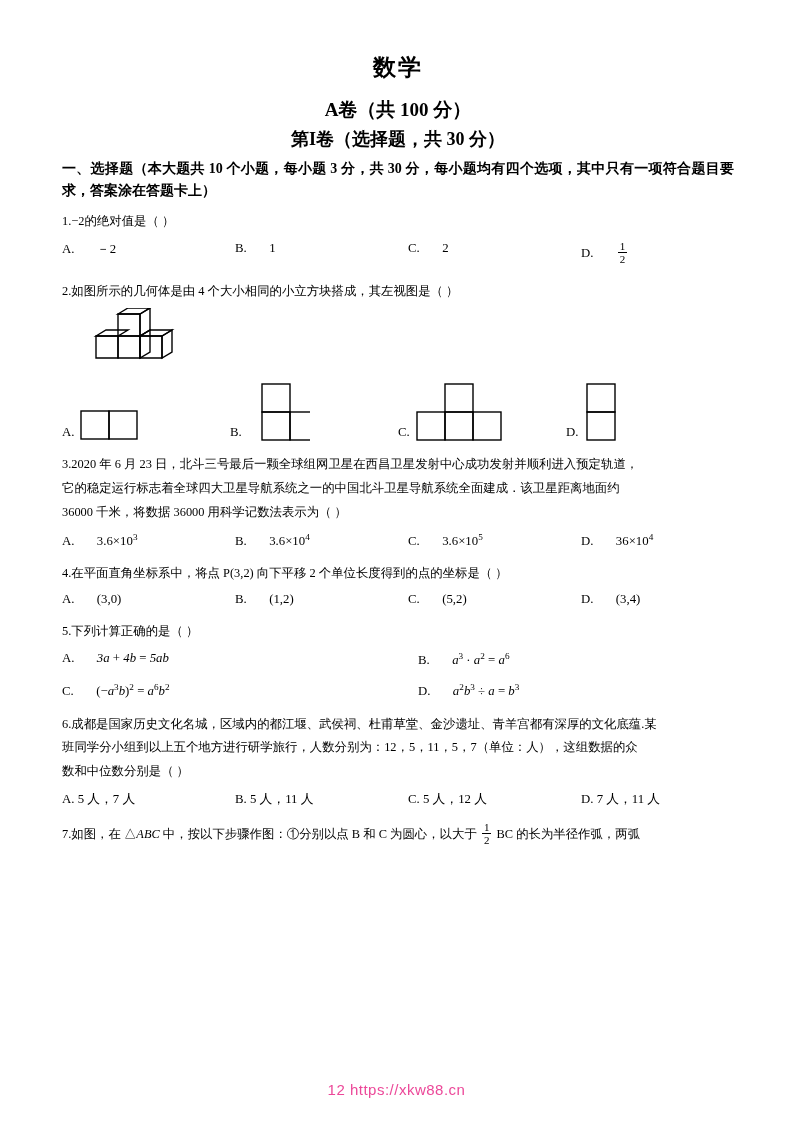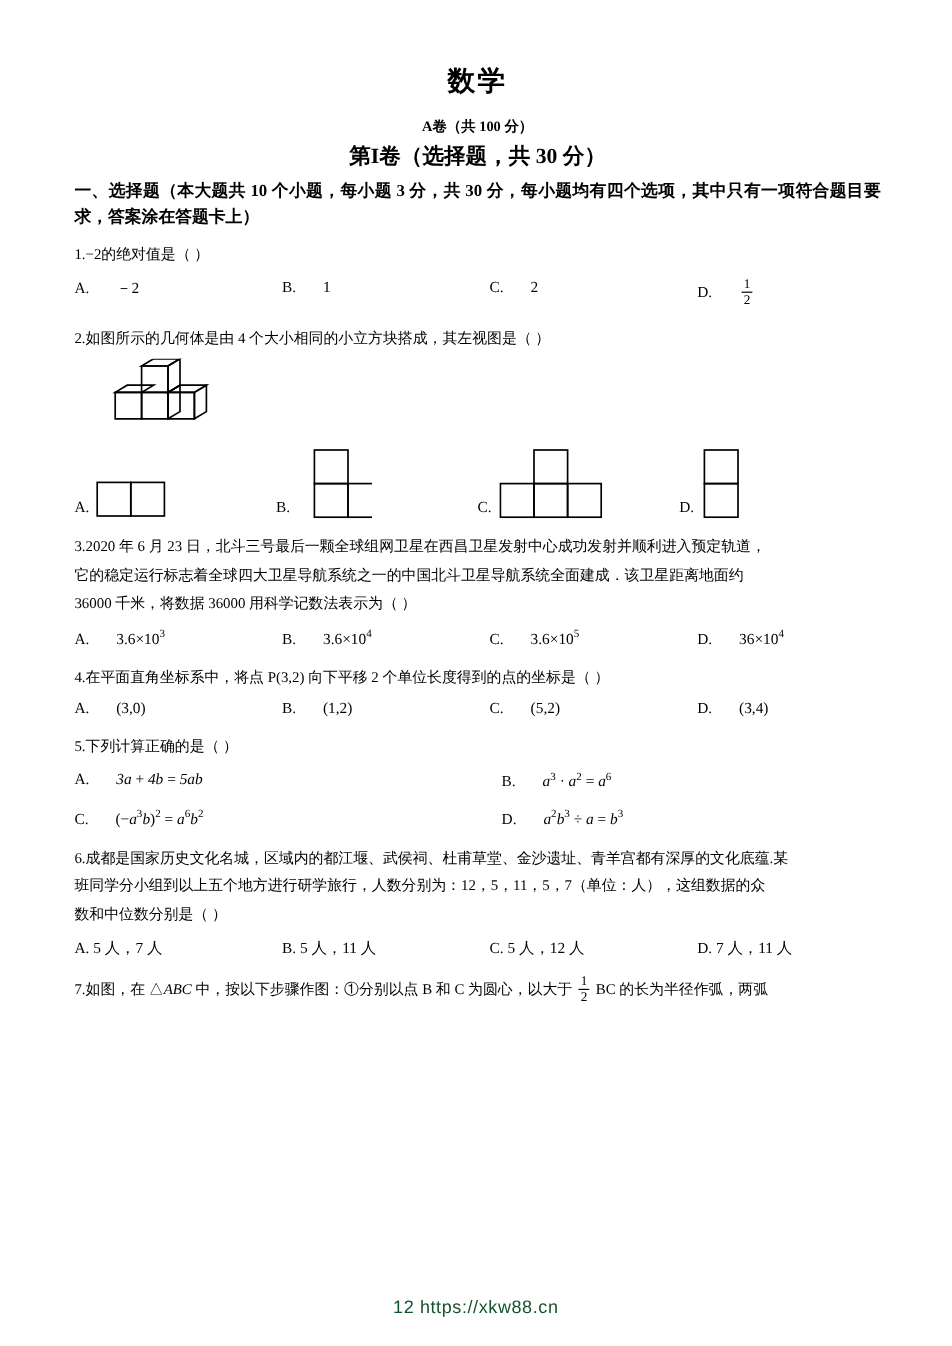--- a/index.html
+++ b/index.html
@@ -32,21 +32,21 @@
   .doc-title {
     text-align: center;
     font-size: 23px;
     font-weight: bold;
     font-family: "Liberation Serif", serif;
     margin: 0 0 14px 0;
     letter-spacing: 2px;
   }
   .sub-title {
     text-align: center;
-    font-size: 12px;
+    font-size: 19px;
     font-weight: bold;
     margin: 0 0 4px 0;
   }
   .sub-title2 {
     text-align: center;
     font-size: 18px;
     font-weight: bold;
     margin: 0 0 7px 0;
   }
   .section-head {
@@ -114,21 +114,21 @@
     gap: 6px;
   }
   .fig-label { padding-bottom: 2px; }
 
   .watermark {
     position: absolute;
     left: 0;
     right: 0;
     bottom: 22px;
     text-align: center;
-    color: #14532d;
+    color: #ec4899;
     font-size: 15px;
     font-family: "Liberation Sans", sans-serif;
     letter-spacing: 0.5px;
   }
 </style>
 </head>
 <body>
 
 <div class="page">
   <div class="content">

